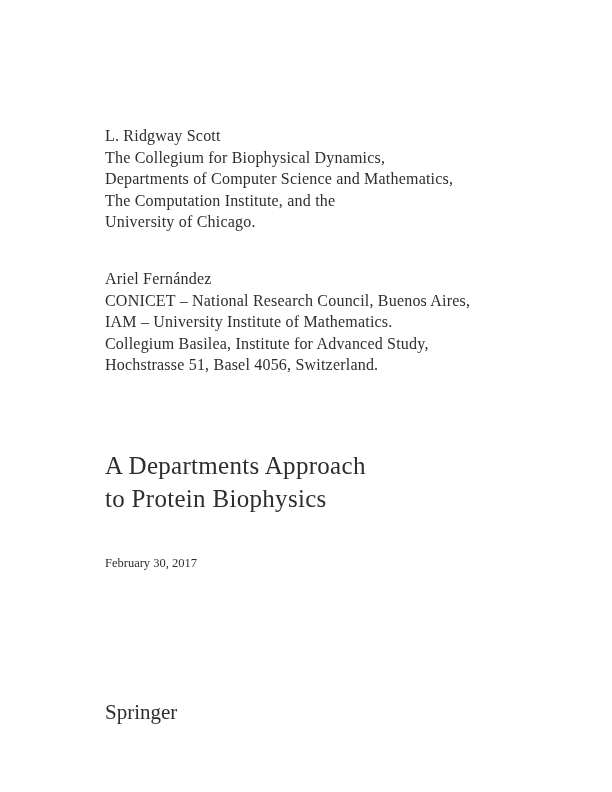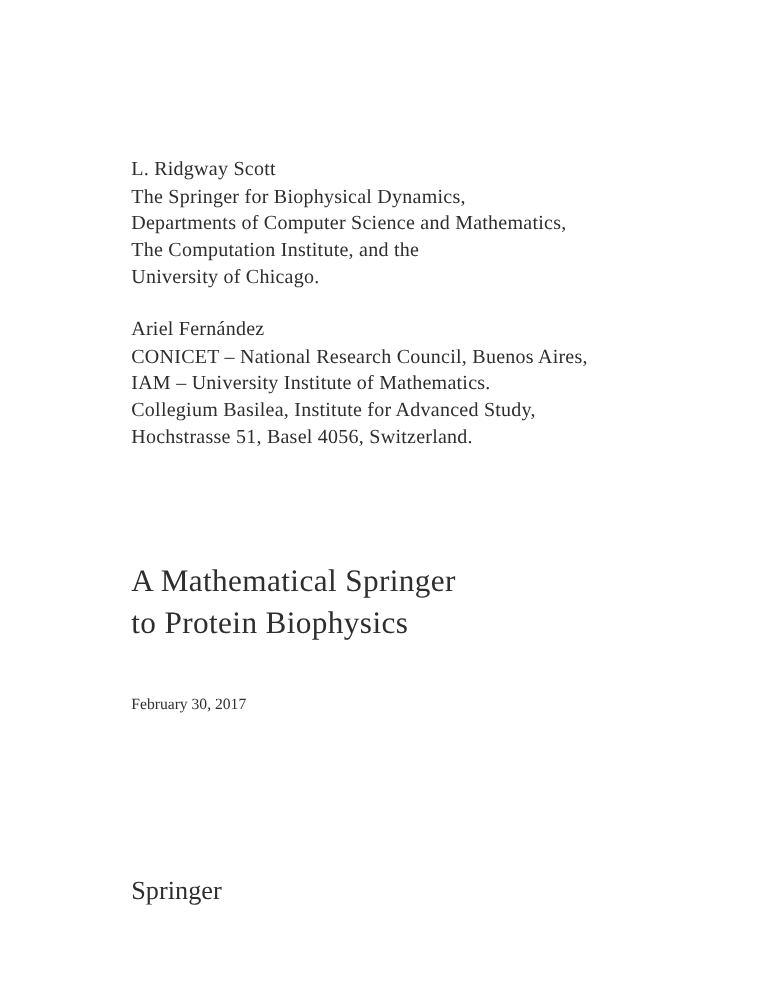--- a/index.html
+++ b/index.html
@@ -43,36 +43,36 @@
     line-height: 19px;
   }
 </style>
 </head>
 <body>
 
 <div class="page">
 
   <div class="block author-block" style="top: 125px;">
     <div class="line">L. Ridgway Scott</div>
-    <div class="line">The Springer for Biophysical Dynamics,</div>
+    <div class="line">The Collegium for Biophysical Dynamics,</div>
     <div class="line">Departments of Computer Science and Mathematics,</div>
     <div class="line">The Computation Institute, and the</div>
     <div class="line">University of Chicago.</div>
   </div>
 
-  <div class="block author-block" style="top: 253px;">
+  <div class="block author-block" style="top: 268px;">
     <div class="line">Ariel Fernández</div>
     <div class="line">CONICET – National Research Council, Buenos Aires,</div>
     <div class="line">IAM – University Institute of Mathematics.</div>
     <div class="line">Collegium Basilea, Institute for Advanced Study,</div>
     <div class="line">Hochstrasse 51, Basel 4056, Switzerland.</div>
   </div>
 
   <div class="block book-title" style="top: 449px;">
-    <div>A Mathematical Springer</div>
+    <div>A Departments Approach</div>
     <div>to Protein Biophysics</div>
   </div>
 
   <div class="block date-line" style="top: 555px;">February 30, 2017</div>
 
   <div class="block publisher-line" style="top: 703px;">Springer</div>
 
 </div>
 
 </body></html>

